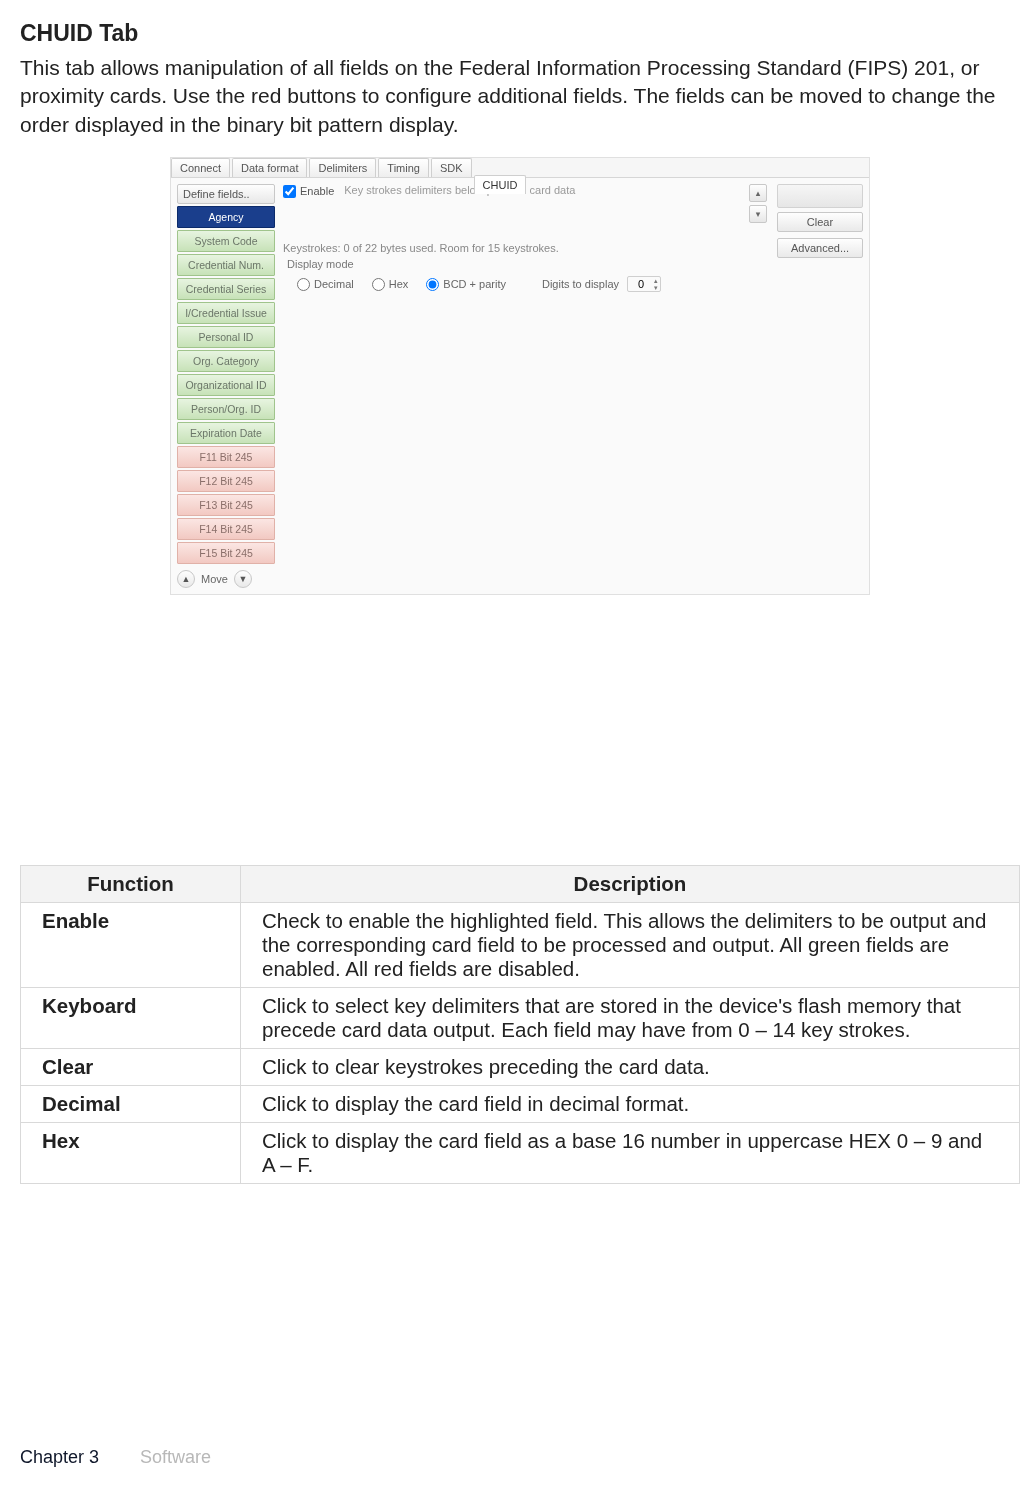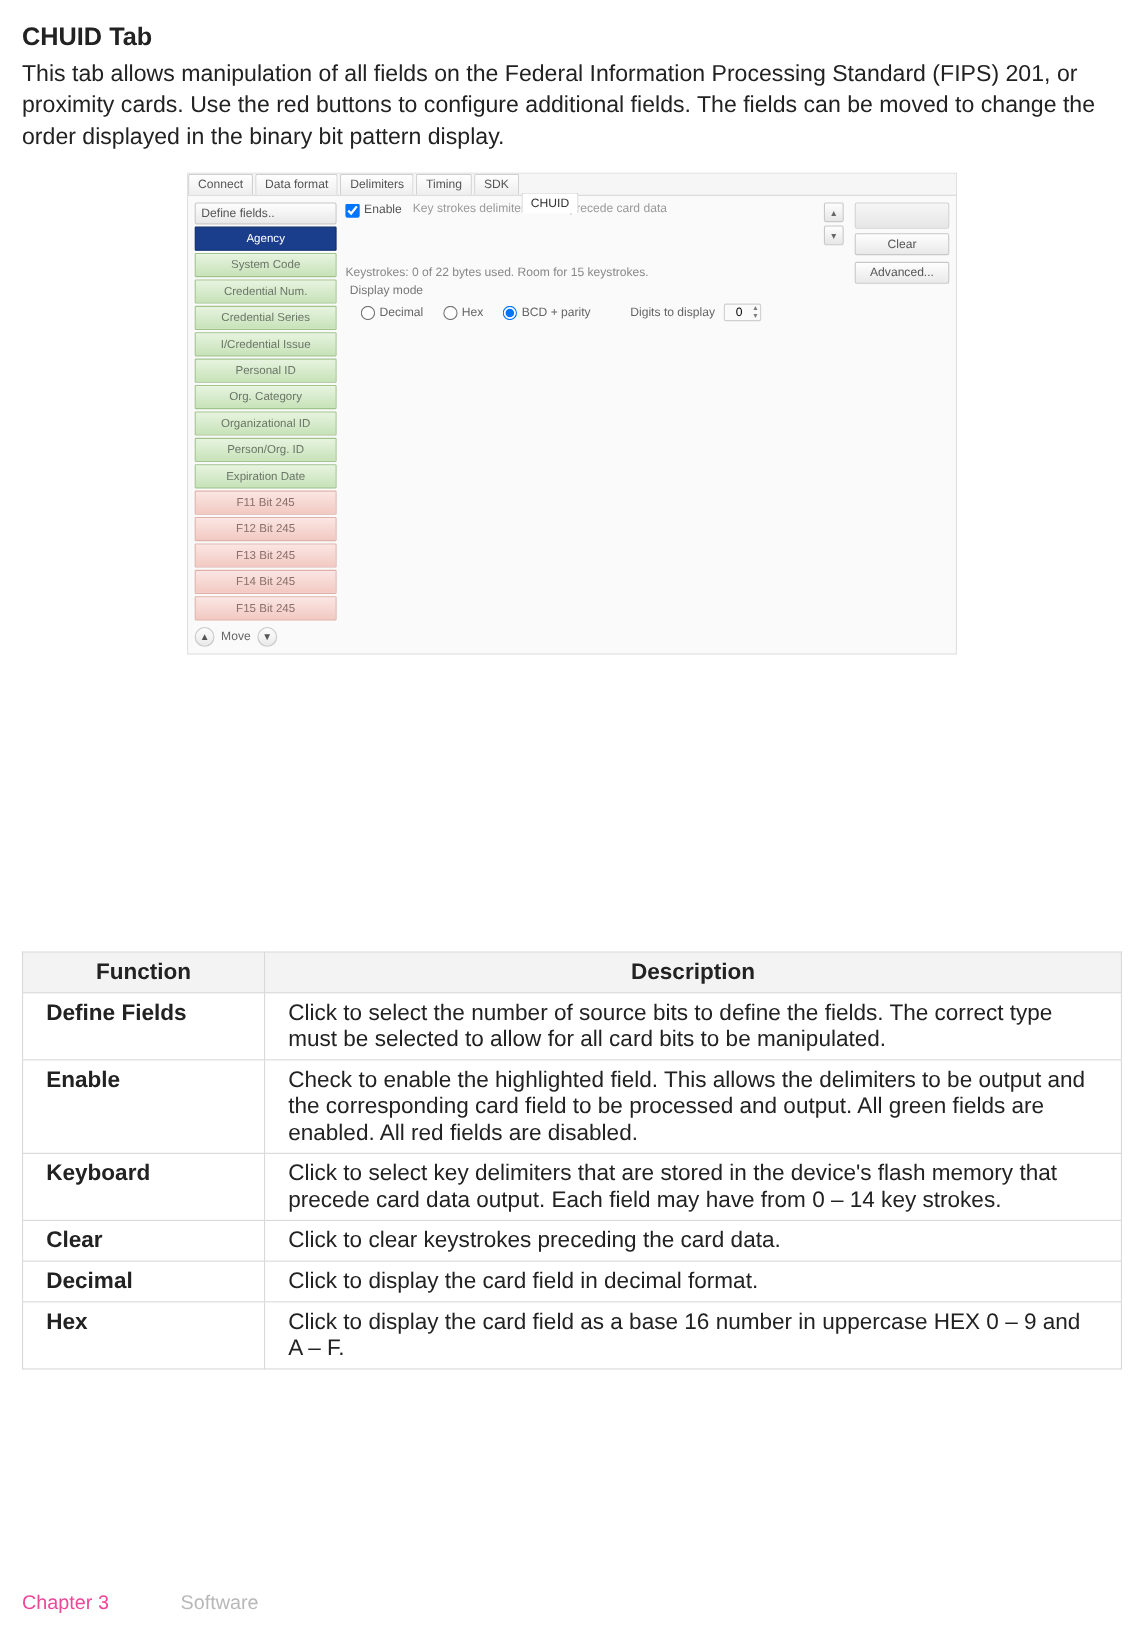--- a/index.html
+++ b/index.html
@@ -50,21 +50,21 @@
       position: relative;
       top: 17px;
       color: #333;
       font-weight: normal;
     }
     .panel-body {
       display: flex;
       padding: 6px;
     }
     .field-list {
-      width: 129px;
+      width: 98px;
       margin-right: 8px;
       display: flex;
       flex-direction: column;
       gap: 2px;
     }
     .define-fields-btn {
       border: 1px solid #c8c8c8;
       background: linear-gradient(#fefefe,#e8e8e8);
       padding: 3px 5px;
       text-align: left;
@@ -189,21 +189,21 @@
     }
     .func-table th:first-child { width: 220px; }
     .func-table td:first-child { font-weight: bold; }
     .footer {
       position: absolute;
       bottom: 26px;
       left: 20px;
       font-size: 18px;
       color: #666;
     }
-    .footer .chap { color: #ec4899; margin-right: 60px; }
+    .footer .chap { color: #0f172a; margin-right: 36px; }
     .footer .soft { color: #b8b8b8; }
   </style>
 </head>
 <body>
 
 <h1 class="page-title">CHUID Tab</h1>
 <p class="intro-text">This tab allows manipulation of all fields on the Federal Information Processing Standard (FIPS) 201, or proximity cards. Use the red buttons to configure additional fields. The fields can be moved to change the order displayed in the binary bit pattern display.</p>
 
 <div class="screenshot-panel">
   <div class="tab-strip">
@@ -302,24 +302,20 @@
 
 <table class="func-table">
   <thead>
     <tr>
       <th>Function</th>
       <th>Description</th>
     </tr>
   </thead>
   <tbody>
     <tr>
-        <td>Define Fields</td>
-        <td>Click to select the number of source bits to define the fields. The correct type must be selected to allow for all card bits to be manipulated.</td>
-      </tr>
-    <tr>
         <td>Enable</td>
         <td>Check to enable the highlighted field. This allows the delimiters to be output and the corresponding card field to be processed and output. All green fields are enabled. All red fields are disabled.</td>
       </tr>
     <tr>
         <td>Keyboard</td>
         <td>Click to select key delimiters that are stored in the device's flash memory that precede card data output. Each field may have from 0 – 14 key strokes.</td>
       </tr>
     <tr>
         <td>Clear</td>
         <td>Click to clear keystrokes preceding the card data.</td>

